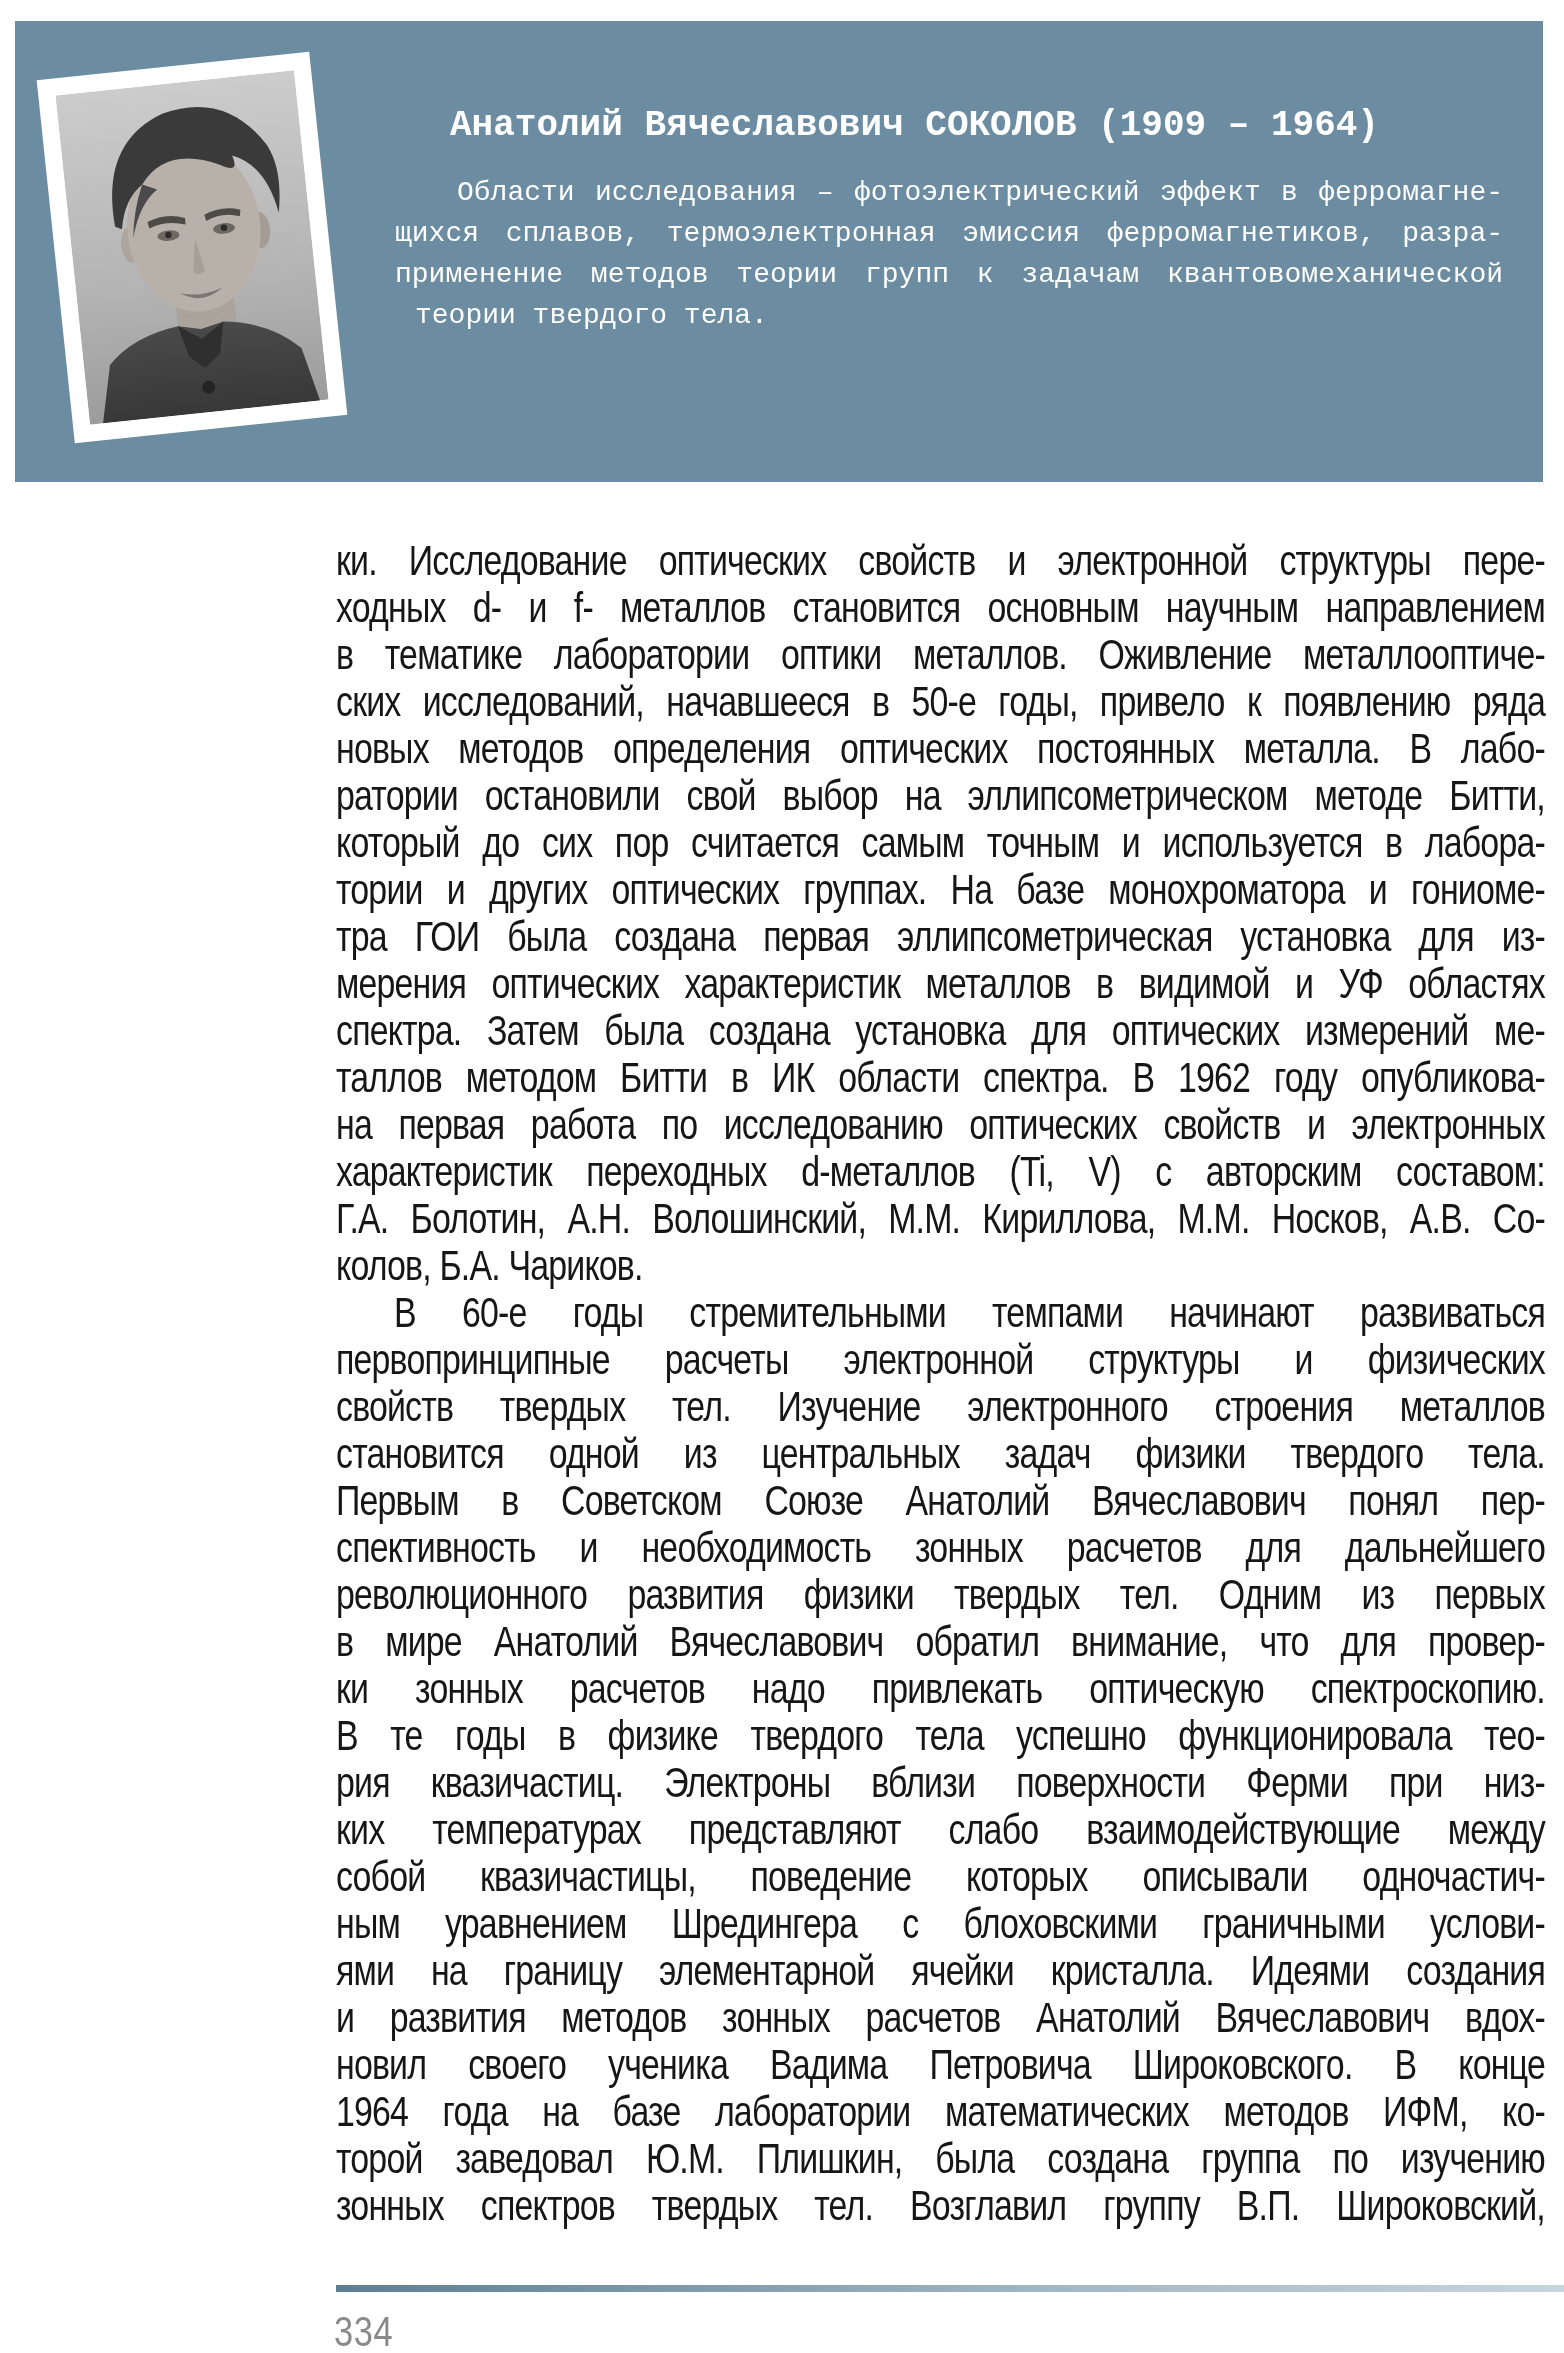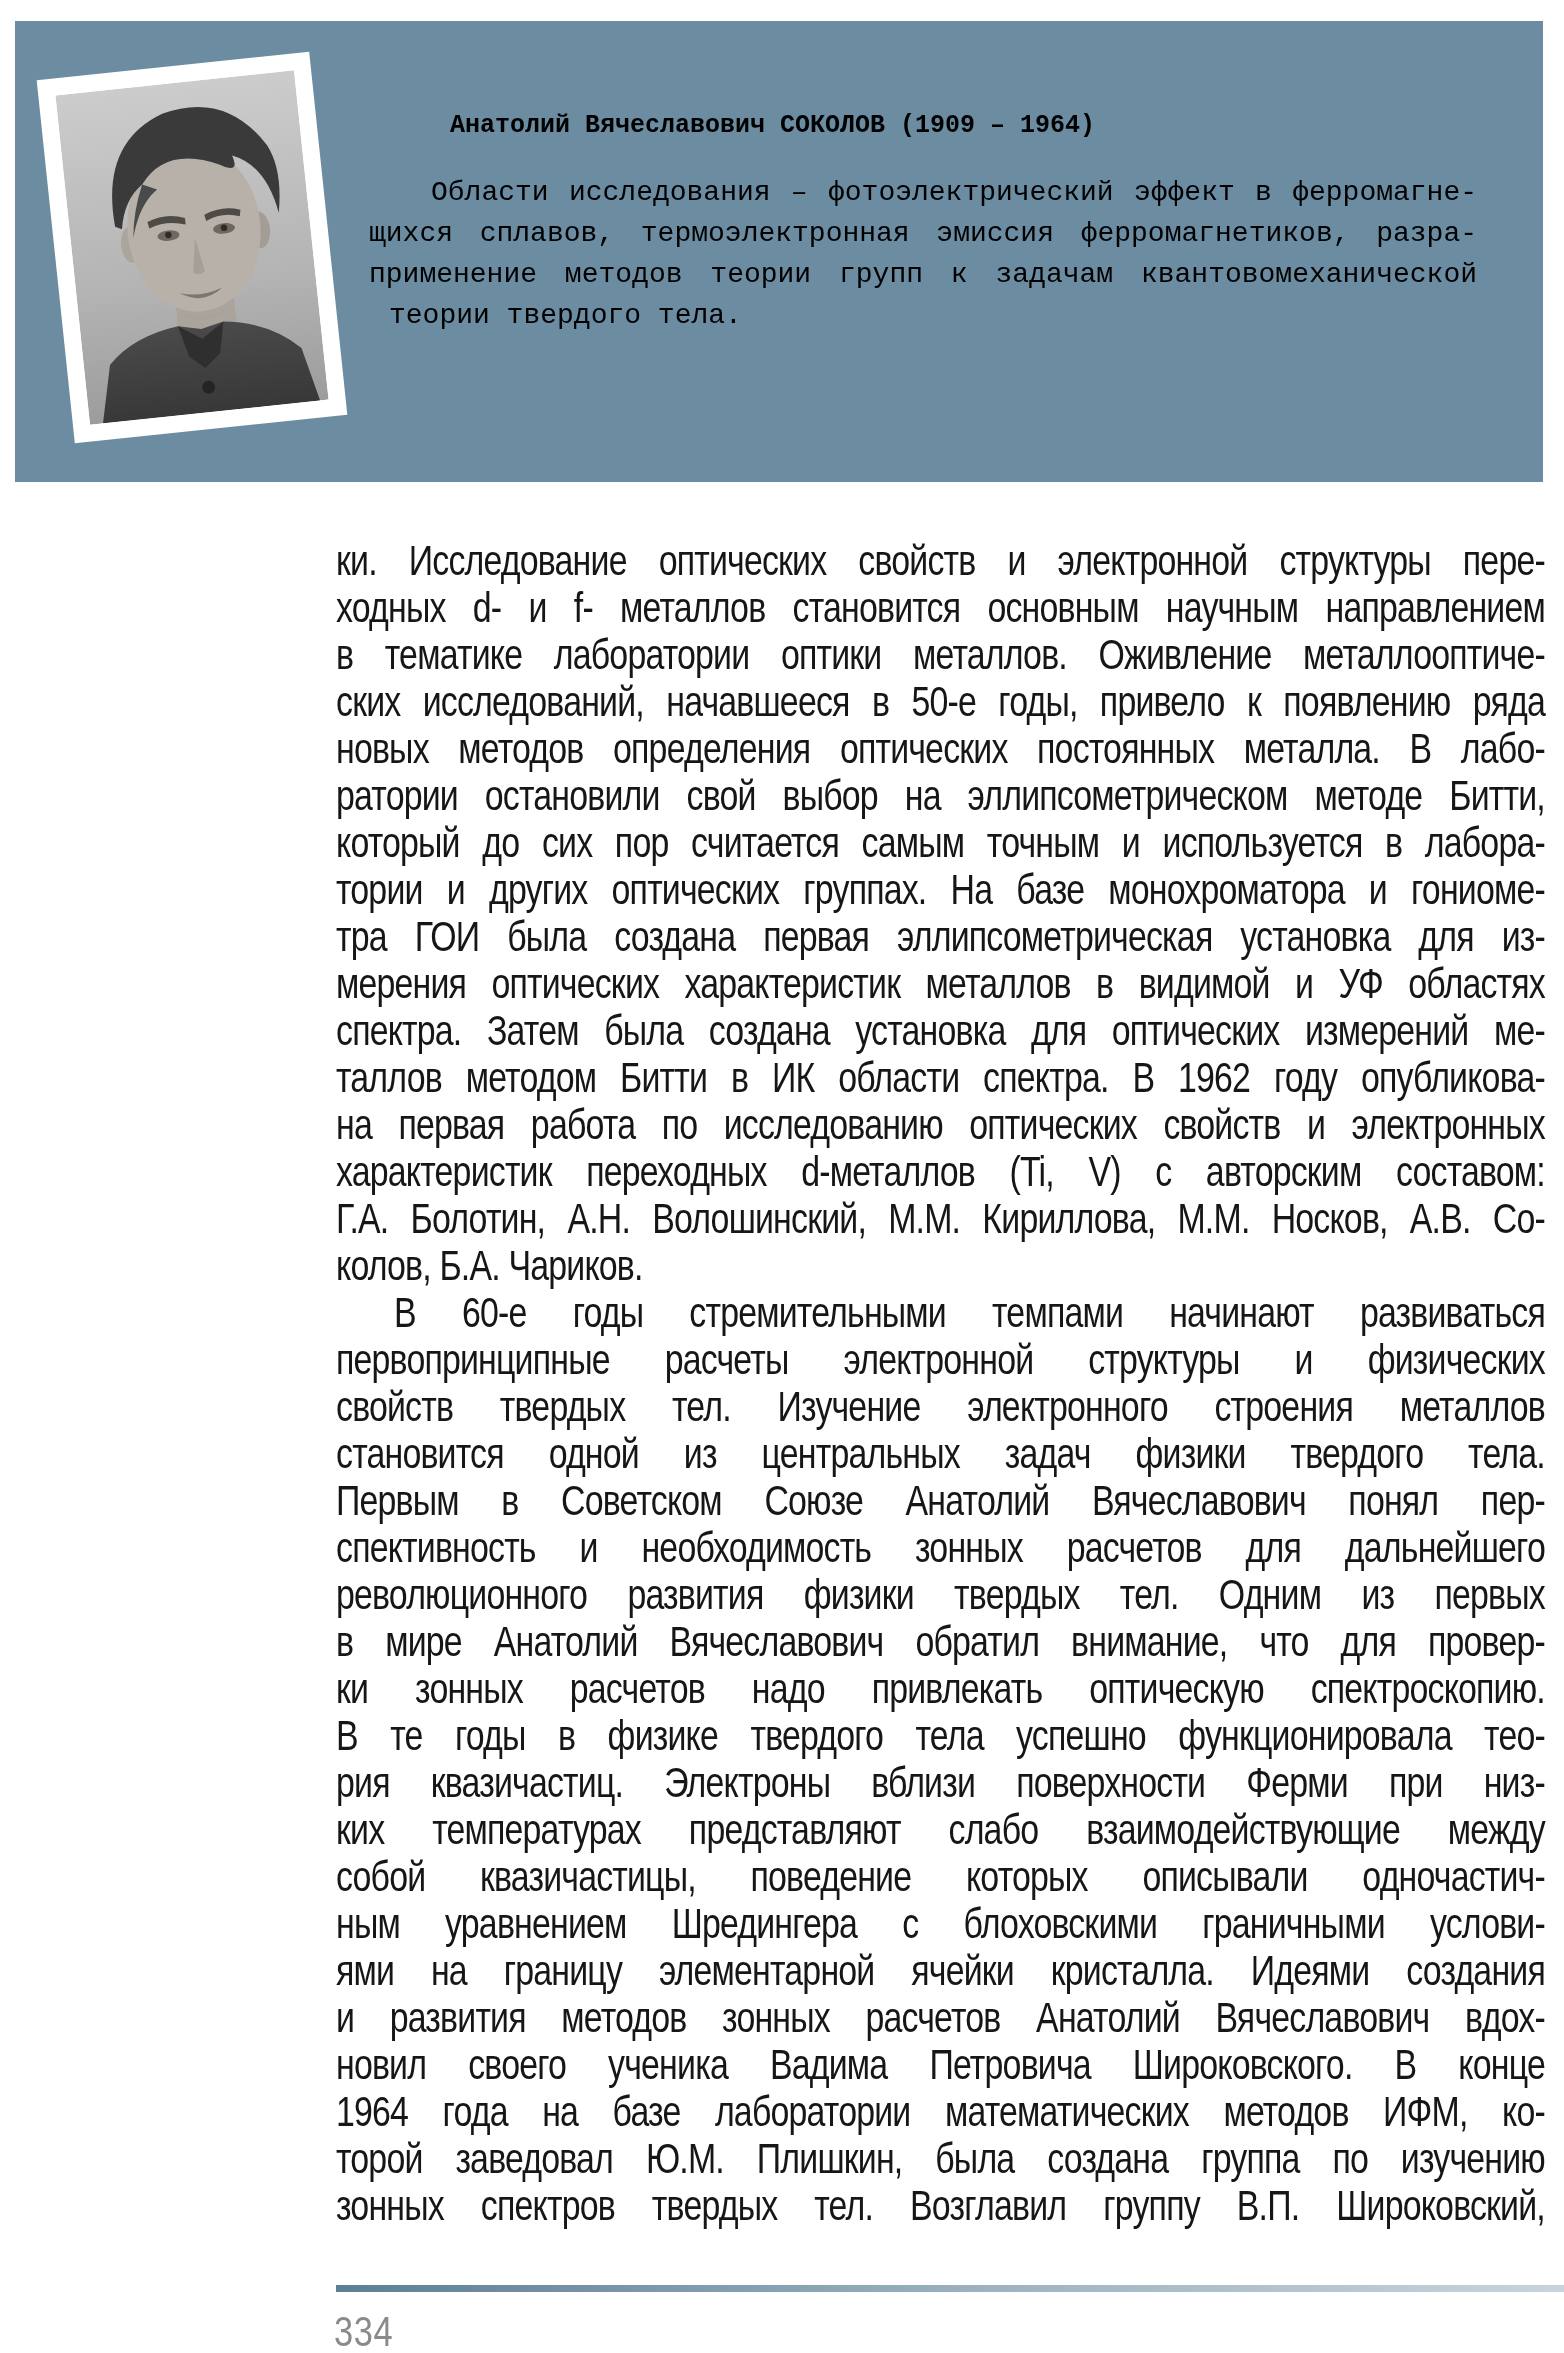--- a/index.html
+++ b/index.html
@@ -10,27 +10,27 @@
   }
 
   
   .band {
     position:absolute; left:15px; top:21px; width:1528px; height:461px;
     background:#6b8ca1;
   }
   .band-title {
     position:absolute; left:435px; top:87px;
     font-family:"Liberation Mono", monospace;
-    font-weight:bold; font-size:25px; line-height:35px;
-    color:#000000; white-space:nowrap; letter-spacing:0px;
+    font-weight:bold; font-size:36px; line-height:35px;
+    color:#ffffff; white-space:nowrap; letter-spacing:0px;
   }
   .band-desc {
-    position:absolute; left:354px; top:151px; width:1108px;
+    position:absolute; left:380px; top:151px; width:1108px;
     font-family:"Liberation Mono", monospace;
-    font-size:28px; line-height:41px; color:#000000;
+    font-size:28px; line-height:41px; color:#ffffff;
   }
   .band-desc .line { text-align:justify; text-align-last:justify; }
   .band-desc .line:first-child { text-indent:62px; }
   .band-desc .line:last-child { text-align-last:left;margin-left:20px; }
 
   
   .photo-frame {
     position:absolute; left:55px; top:65px; width:240px; height:331px;
     background:#ffffff; padding:17px;
     transform:rotate(-6deg); transform-origin:50% 50%;

